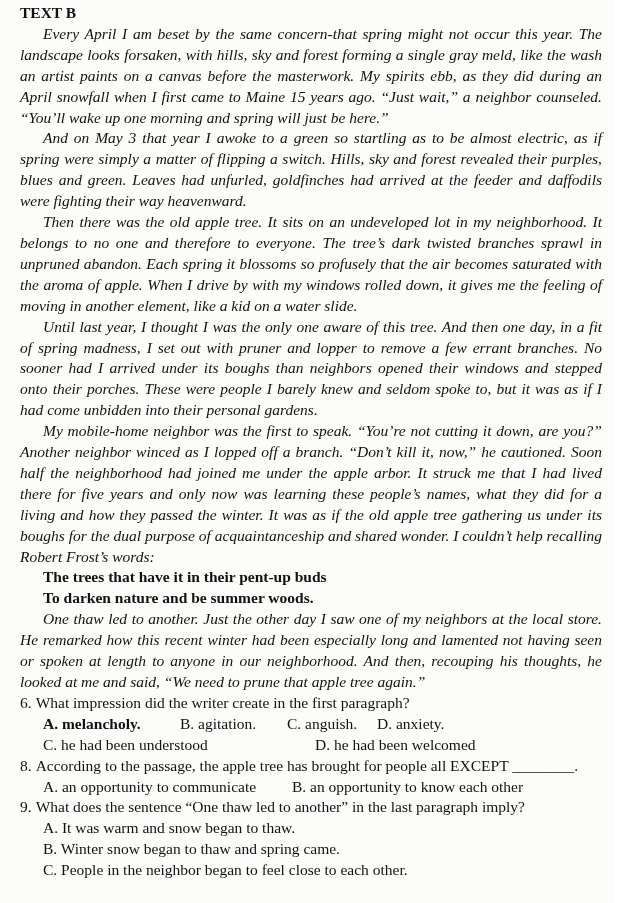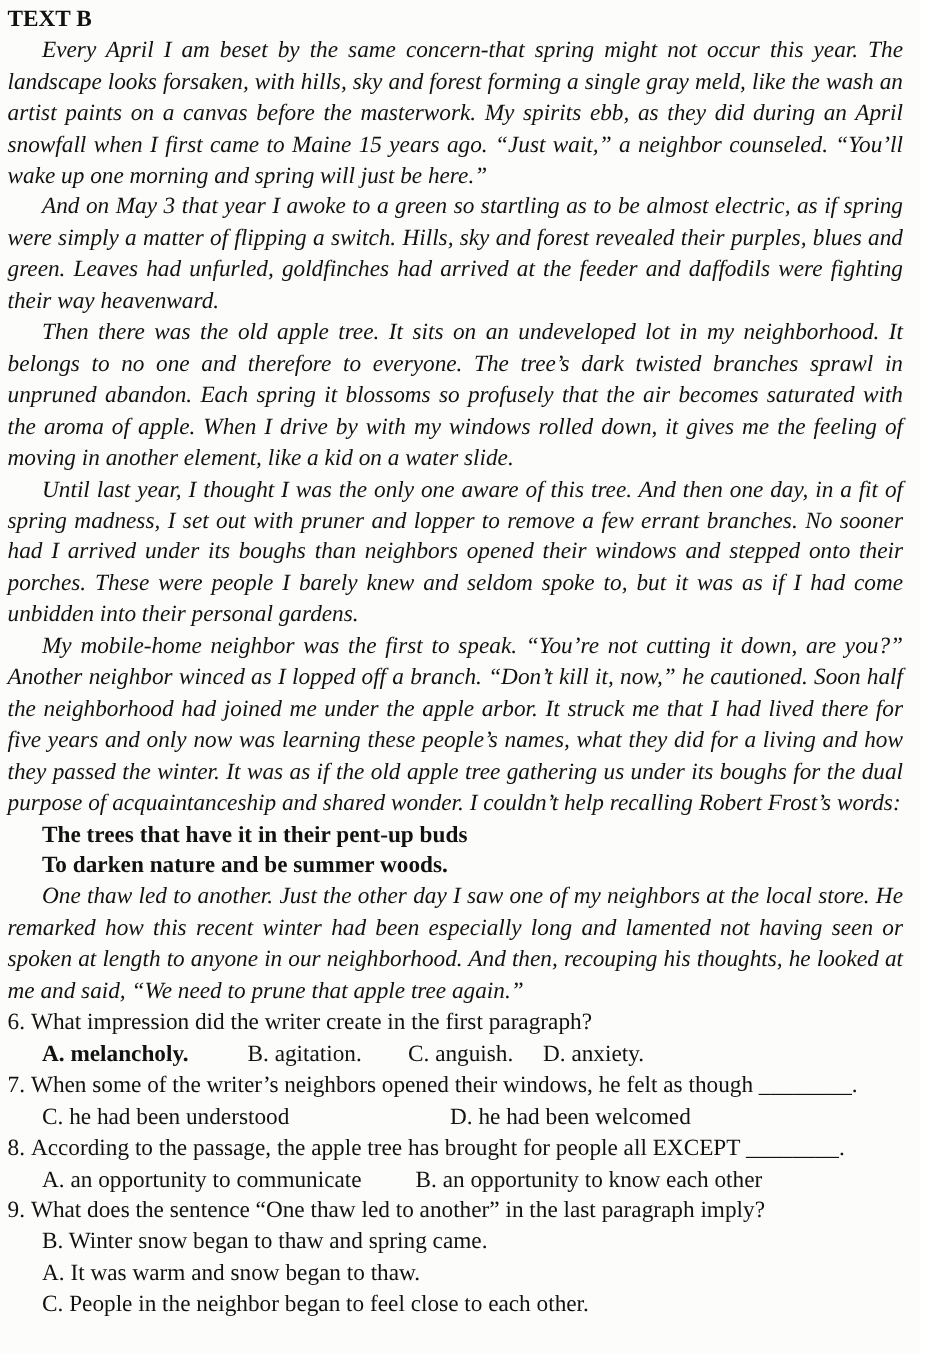--- a/index.html
+++ b/index.html
@@ -5,21 +5,21 @@
   html, body { margin: 0; padding: 0; background: #ffffff; }
   .page {
     width: 613px;
     height: 903px;
     box-sizing: border-box;
     background: #fcfcfa;
     color: #121212;
     font-family: "Liberation Serif", "DejaVu Serif", serif;
     font-size: 15.5px;
     line-height: 20.9px;
-    padding: 3px 11px 0 5px;
+    padding: 3px 11px 0 20px;
     overflow: hidden;
   }
   .heading { font-weight: bold; }
   p.para {
     margin: 0;
     text-align: justify;
     text-indent: 23px;
     font-style: italic;
   }
   .verse { margin-left: 23px; font-weight: bold; }
@@ -54,36 +54,35 @@
   <p class="para">One thaw led to another. Just the other day I saw one of my neighbors at the local store. He remarked how this recent winter had been especially long and lamented not having seen or spoken at length to anyone in our neighborhood. And then, recouping his thoughts, he looked at me and said, “We need to prune that apple tree again.”</p>
 
   <div>
     <div class="q-stem"><span class="q-num">6.</span><span>What impression did the writer create in the first paragraph?</span></div>
     <div class="q-options">
       <span class="opt-inline q6-a">A. melancholy.</span><span class="opt-inline q6-b">B. agitation.</span><span class="opt-inline q6-c">C. anguish.</span><span class="opt-inline">D. anxiety.</span>
     </div>
   </div>
 
   <div>
-    <div class="q-stem"><span class="q-num">7.</span><span>When some of the writer’s neighbors opened their windows, he felt as though ________.</span></div>
     <div class="q-options">
       <div class="col-row"><span class="q7-col1">C. he had been understood</span><span class="opt-inline">D. he had been welcomed</span></div>
     </div>
   </div>
 
   <div>
     <div class="q-stem"><span class="q-num">8.</span><span>According to the passage, the apple tree has brought for people all EXCEPT ________.</span></div>
     <div class="q-options">
       <div class="col-row"><span class="q8-col1">A. an opportunity to communicate</span><span class="opt-inline">B. an opportunity to know each other</span></div>
     </div>
   </div>
 
   <div>
     <div class="q-stem"><span class="q-num">9.</span><span>What does the sentence “One thaw led to another” in the last paragraph imply?</span></div>
     <div class="q-options">
+      <div class="opt-stacked">A. It was warm and snow began to thaw.</div>
       <div class="opt-stacked">B. Winter snow began to thaw and spring came.</div>
-      <div class="opt-stacked">A. It was warm and snow began to thaw.</div>
       <div class="opt-stacked">C. People in the neighbor began to feel close to each other.</div>
 
     </div>
   </div>
 
 </div>
 
 </body></html>

